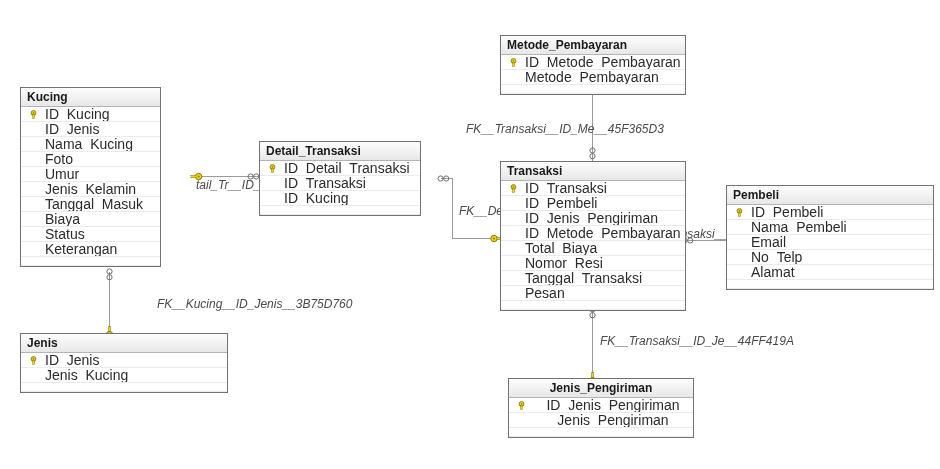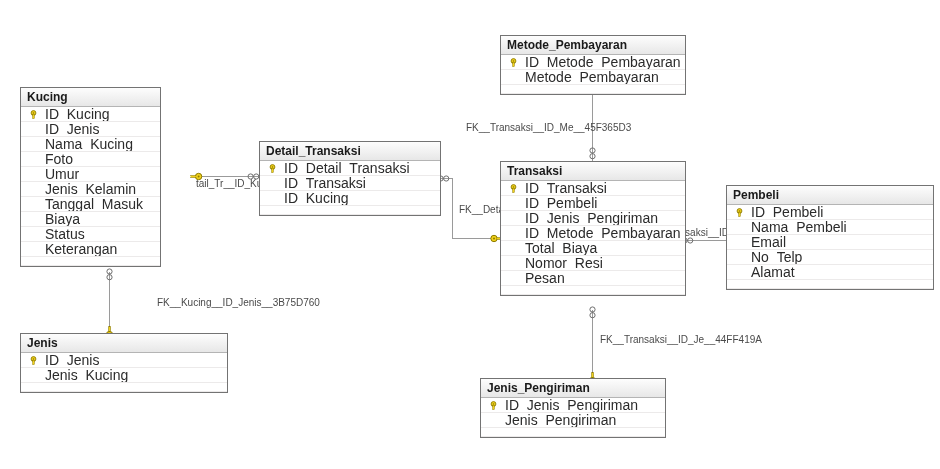--- a/index.html
+++ b/index.html
@@ -51,25 +51,26 @@
     width:9px;height:9px;
   }
 
   
   .ln{position:absolute;background:#9a9a9a;z-index:1;}
   .lnh{height:1px;}
   .lnv{width:1px;}
 
   .rel-label{
     position:absolute;
-    font-size:10px;
+    font-size:12px;
     color:#4a4a4a;
     white-space:nowrap;
     z-index:2;
     font-family:"Liberation Sans", sans-serif;
+    font-style:italic;
   }
 
   
   .glyph{position:absolute;z-index:4;}
 </style>
 </head>
 <body>
 
 <div id="canvas">
 
@@ -198,21 +199,21 @@
           <circle cx="4.5" cy="3" r="0.8" fill="#8c7a00"></circle>
           <rect x="3.7" y="4.6" width="1.6" height="4" fill="#f2d21a" stroke="#8c7a00" stroke-width="0.5"></rect>
         </svg>
         <span>ID_Jenis</span>
       </div>
       <div class="row"><span>Jenis_Kucing</span></div>
       <div class="row filler"></div>
     </div>
   </div>
 
-  <div class="entity" style="left:259px;top:141px;width:182px;">
+  <div class="entity" style="left:259px;top:141px;width:162px;">
     <div class="hdr">Detail_Transaksi</div>
     <div class="rows">
       <div class="row">
         <svg class="key-icon" viewBox="0 0 9 9">
           <circle cx="4.5" cy="3" r="2.4" fill="#f2d21a" stroke="#8c7a00" stroke-width="0.9"></circle>
           <circle cx="4.5" cy="3" r="0.8" fill="#8c7a00"></circle>
           <rect x="3.7" y="4.6" width="1.6" height="4" fill="#f2d21a" stroke="#8c7a00" stroke-width="0.5"></rect>
         </svg>
         <span>ID_Detail_Transaksi</span>
       </div>
@@ -247,20 +248,21 @@
           <circle cx="4.5" cy="3" r="0.8" fill="#8c7a00"></circle>
           <rect x="3.7" y="4.6" width="1.6" height="4" fill="#f2d21a" stroke="#8c7a00" stroke-width="0.5"></rect>
         </svg>
         <span>ID_Transaksi</span>
       </div>
       <div class="row"><span>ID_Pembeli</span></div>
       <div class="row"><span>ID_Jenis_Pengiriman</span></div>
       <div class="row"><span>ID_Metode_Pembayaran</span></div>
       <div class="row"><span>Total_Biaya</span></div>
       <div class="row"><span>Nomor_Resi</span></div>
+      <div class="row"><span>Tanggal_Transaksi</span></div>
       <div class="row"><span>Pesan</span></div>
       <div class="row filler"></div>
     </div>
   </div>
 
   <div class="entity" style="left:726px;top:185px;width:208px;">
     <div class="hdr">Pembeli</div>
     <div class="rows">
       <div class="row">
         <svg class="key-icon" viewBox="0 0 9 9">
@@ -271,21 +273,21 @@
         <span>ID_Pembeli</span>
       </div>
       <div class="row"><span>Nama_Pembeli</span></div>
       <div class="row"><span>Email</span></div>
       <div class="row"><span>No_Telp</span></div>
       <div class="row"><span>Alamat</span></div>
       <div class="row filler"></div>
     </div>
   </div>
 
-  <div class="entity" style="left:480px;top:378px;width:186px;">
+  <div class="entity" style="left:508px;top:378px;width:186px;text-align:center;">
     <div class="hdr">Jenis_Pengiriman</div>
     <div class="rows">
       <div class="row">
         <svg class="key-icon" viewBox="0 0 9 9">
           <circle cx="4.5" cy="3" r="2.4" fill="#f2d21a" stroke="#8c7a00" stroke-width="0.9"></circle>
           <circle cx="4.5" cy="3" r="0.8" fill="#8c7a00"></circle>
           <rect x="3.7" y="4.6" width="1.6" height="4" fill="#f2d21a" stroke="#8c7a00" stroke-width="0.5"></rect>
         </svg>
         <span>ID_Jenis_Pengiriman</span>
       </div>

